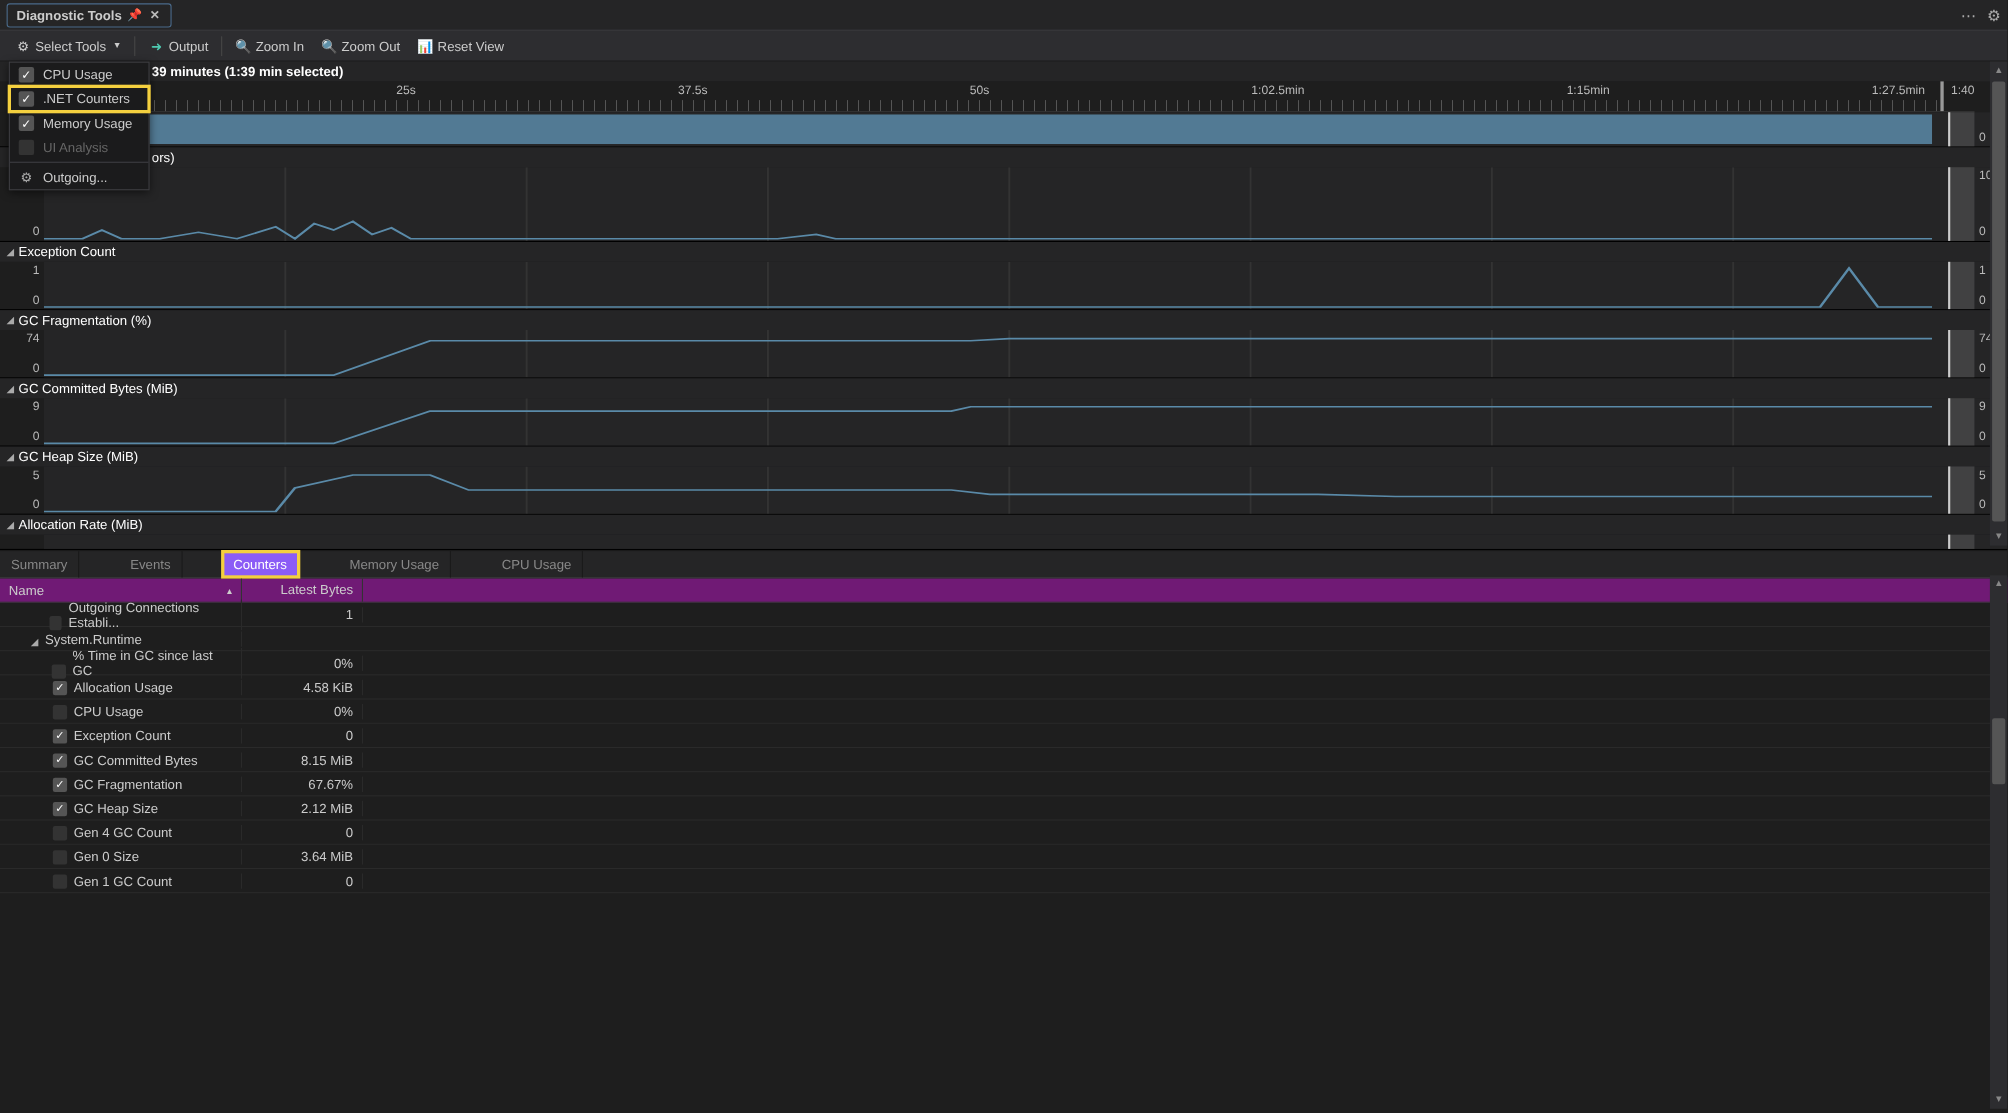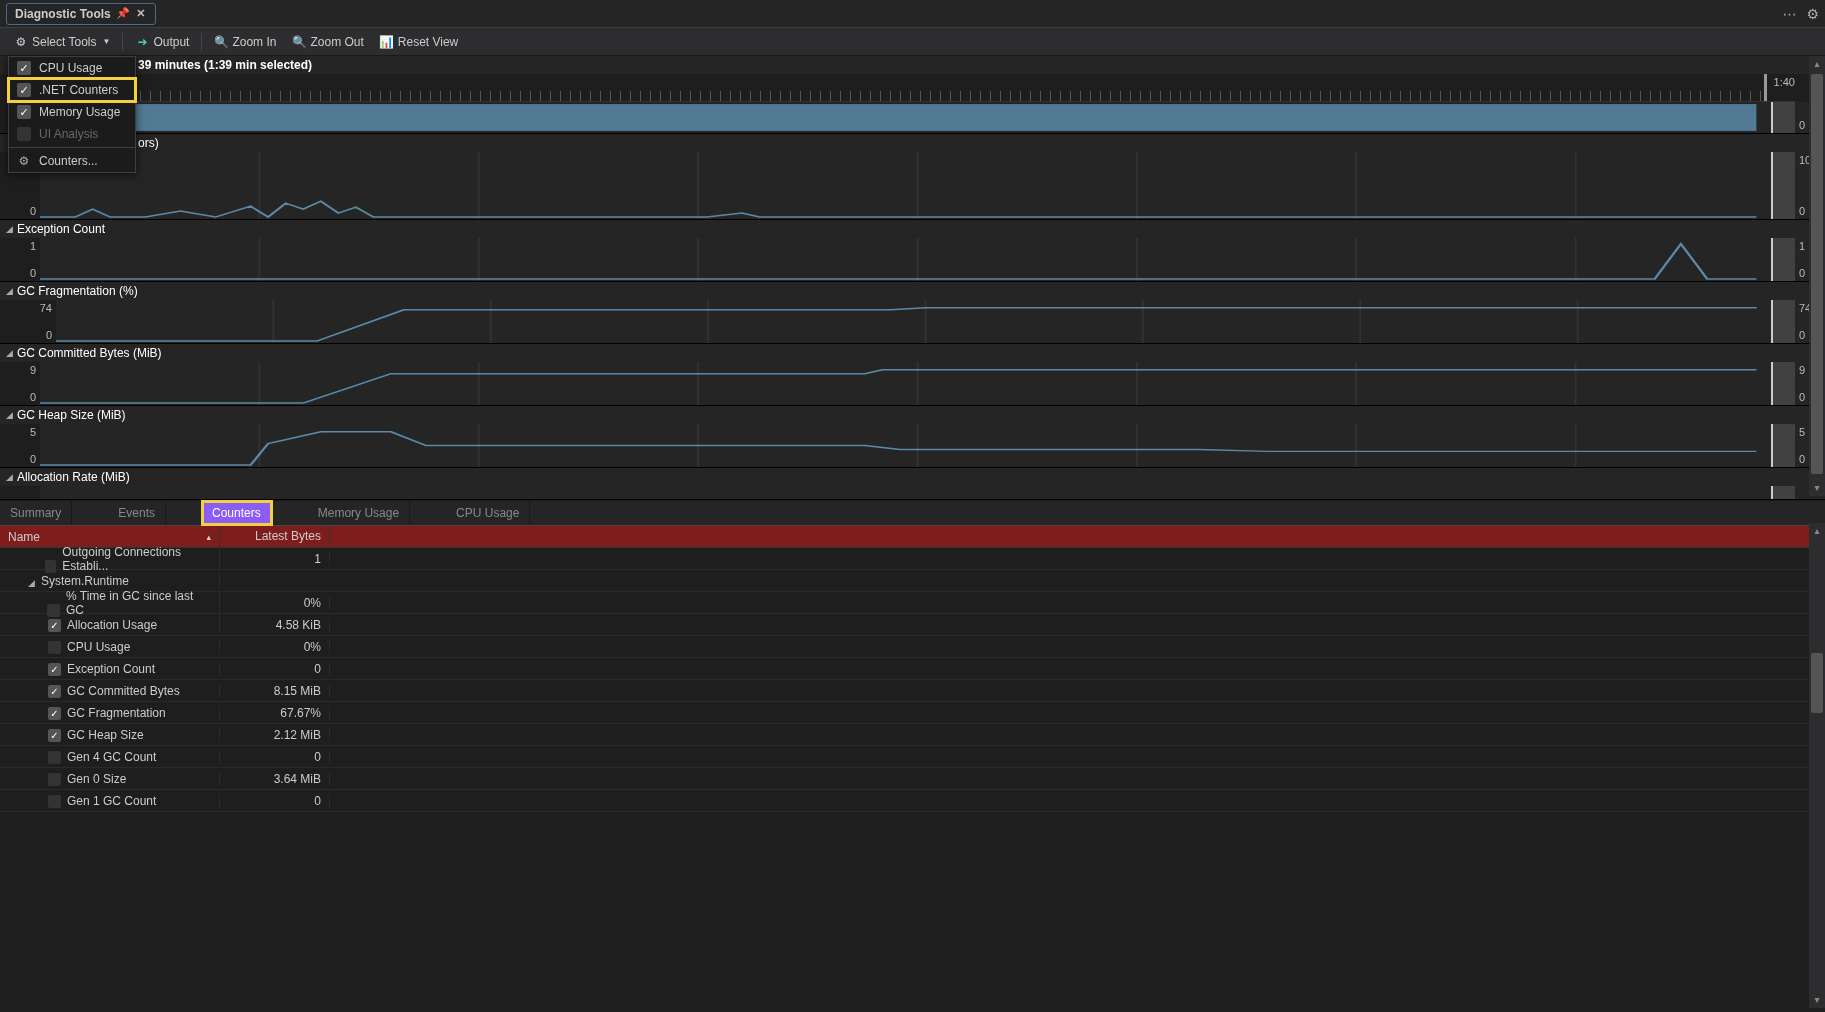--- a/index.html
+++ b/index.html
@@ -51,39 +51,39 @@
 .y-axis { width: 40px; display: flex; flex-direction: column; justify-content: space-between; align-items: flex-end; padding: 2px 4px; font-size: 11px; color: #bbb; }
 .y-axis-right { width: 30px; display: flex; flex-direction: column; justify-content: space-between; align-items: flex-start; padding: 2px 4px; font-size: 11px; color: #bbb; background: #252526; }
 .plot { flex: 1; position: relative; background: #252526; }
 .plot svg { width: 100%; height: 100%; display: block; }
 .sel-region { position: absolute; right: 0; top: 0; bottom: 0; width: 22px; background: #555; opacity: 0.6; }
 .sel-marker { position: absolute; right: 22px; top: 0; bottom: 0; width: 2px; background: #ccc; }
 
 .chart-1 { height: 32px; }
 .chart-2 { height: 68px; }
 .chart-3 { height: 44px; }
-.chart-4 { height: 44px; padding-left: 16px; }
+.chart-4 { height: 44px; }
 .chart-5 { height: 44px; }
 .chart-6 { height: 44px; }
 .chart-7 { height: 14px; }
 
 
 .vscroll { position: absolute; right: 0; top: 56px; bottom: 0; width: 16px; background: #2d2d30; }
 .vscroll-thumb { position: absolute; left: 2px; right: 2px; background: #555; border-radius: 2px; }
 .vscroll-arrow { position: absolute; left: 0; right: 0; height: 16px; text-align: center; color: #888; font-size: 10px; line-height: 16px; }
 
 
 .bottom-tabs { height: 26px; background: #252526; display: flex; align-items: flex-end; border-top: 1px solid #1a1a1a; border-bottom: 1px solid #464646; gap: 36px; }
 .tab { padding: 5px 10px; color: #888; font-size: 12px; cursor: pointer; border-right: 1px solid #1a1a1a; }
 .tab.active { color: #fff; background: #8b5cf6; }
 .tab.highlighted-tab { outline: 3px solid #f4d03f; outline-offset: -2px; }
 
 
 .counters-panel { background: #1e1e1e; }
-.ct-header { display: flex; height: 22px; background: #7f1d1d; border-bottom: 1px solid #333; }
+.ct-header { display: flex; height: 22px; background: #701a75; border-bottom: 1px solid #333; }
 .ct-header .col-name { flex: 0 0 220px; padding: 3px 8px; font-size: 12px; color: #ccc; display: flex; align-items: center; justify-content: space-between; border-right: 1px solid #333; }
 .ct-header .col-val { flex: 0 0 110px; padding: 3px 8px; font-size: 12px; color: #ccc; text-align: right; border-right: 1px solid #333; }
 .sort-arrow { font-size: 9px; }
 .ct-row { display: flex; height: 22px; align-items: center; border-bottom: 1px solid #2a2a2a; }
 .ct-row .cell-name { flex: 0 0 220px; padding: 0 8px; display: flex; align-items: flex-end; gap: 6px; font-size: 12px; border-right: 1px solid #2a2a2a; }
 .ct-row .cell-val { flex: 0 0 110px; padding: 0 8px; text-align: right; font-size: 12px; border-right: 1px solid #2a2a2a; }
 .ct-check { width: 13px; height: 13px; background: #555; border-radius: 2px; display: inline-flex; align-items: center; justify-content: center; font-size: 10px; color: #fff; }
 .ct-check.off { background: #333; color: transparent; }
 .indent { width: 14px; display: inline-block; }
 .group-row .cell-name { font-size: 12px; }
@@ -148,31 +148,40 @@
     <span class="dd-check">✓</span>
     <span>Memory Usage</span>
   </div>
   <div class="dd-item disabled">
     <span class="dd-check unchecked">✓</span>
     <span>UI Analysis</span>
   </div>
   <div class="dd-sep"></div>
   <div class="dd-item">
     <span class="dd-gear">⚙</span>
-    <span>Counters...</span>
+    <span>Outgoing...</span>
   </div>
 </div>
 
 <div class="session-header">
   <span>39 minutes (1:39 min selected)</span>
 </div>
 
 <div class="ruler-wrap">
   <div style="width:40px"></div>
   <div class="ruler">
+    <div class="ruler-labels" id="ruler-labels">
+        <span>12.5s</span>
+        <span>25s</span>
+        <span>37.5s</span>
+        <span>50s</span>
+        <span>1:02.5min</span>
+        <span>1:15min</span>
+        <span>1:27.5min</span>
+      </div>
     <div class="ruler-ticks"></div>
     <div class="ruler-sel"></div>
     <div class="ruler-end">1:40</div>
   </div>
   <div style="width:30px"></div>
 </div>
 
 <div class="charts-area">
 
   <div class="chart-row chart-1">

